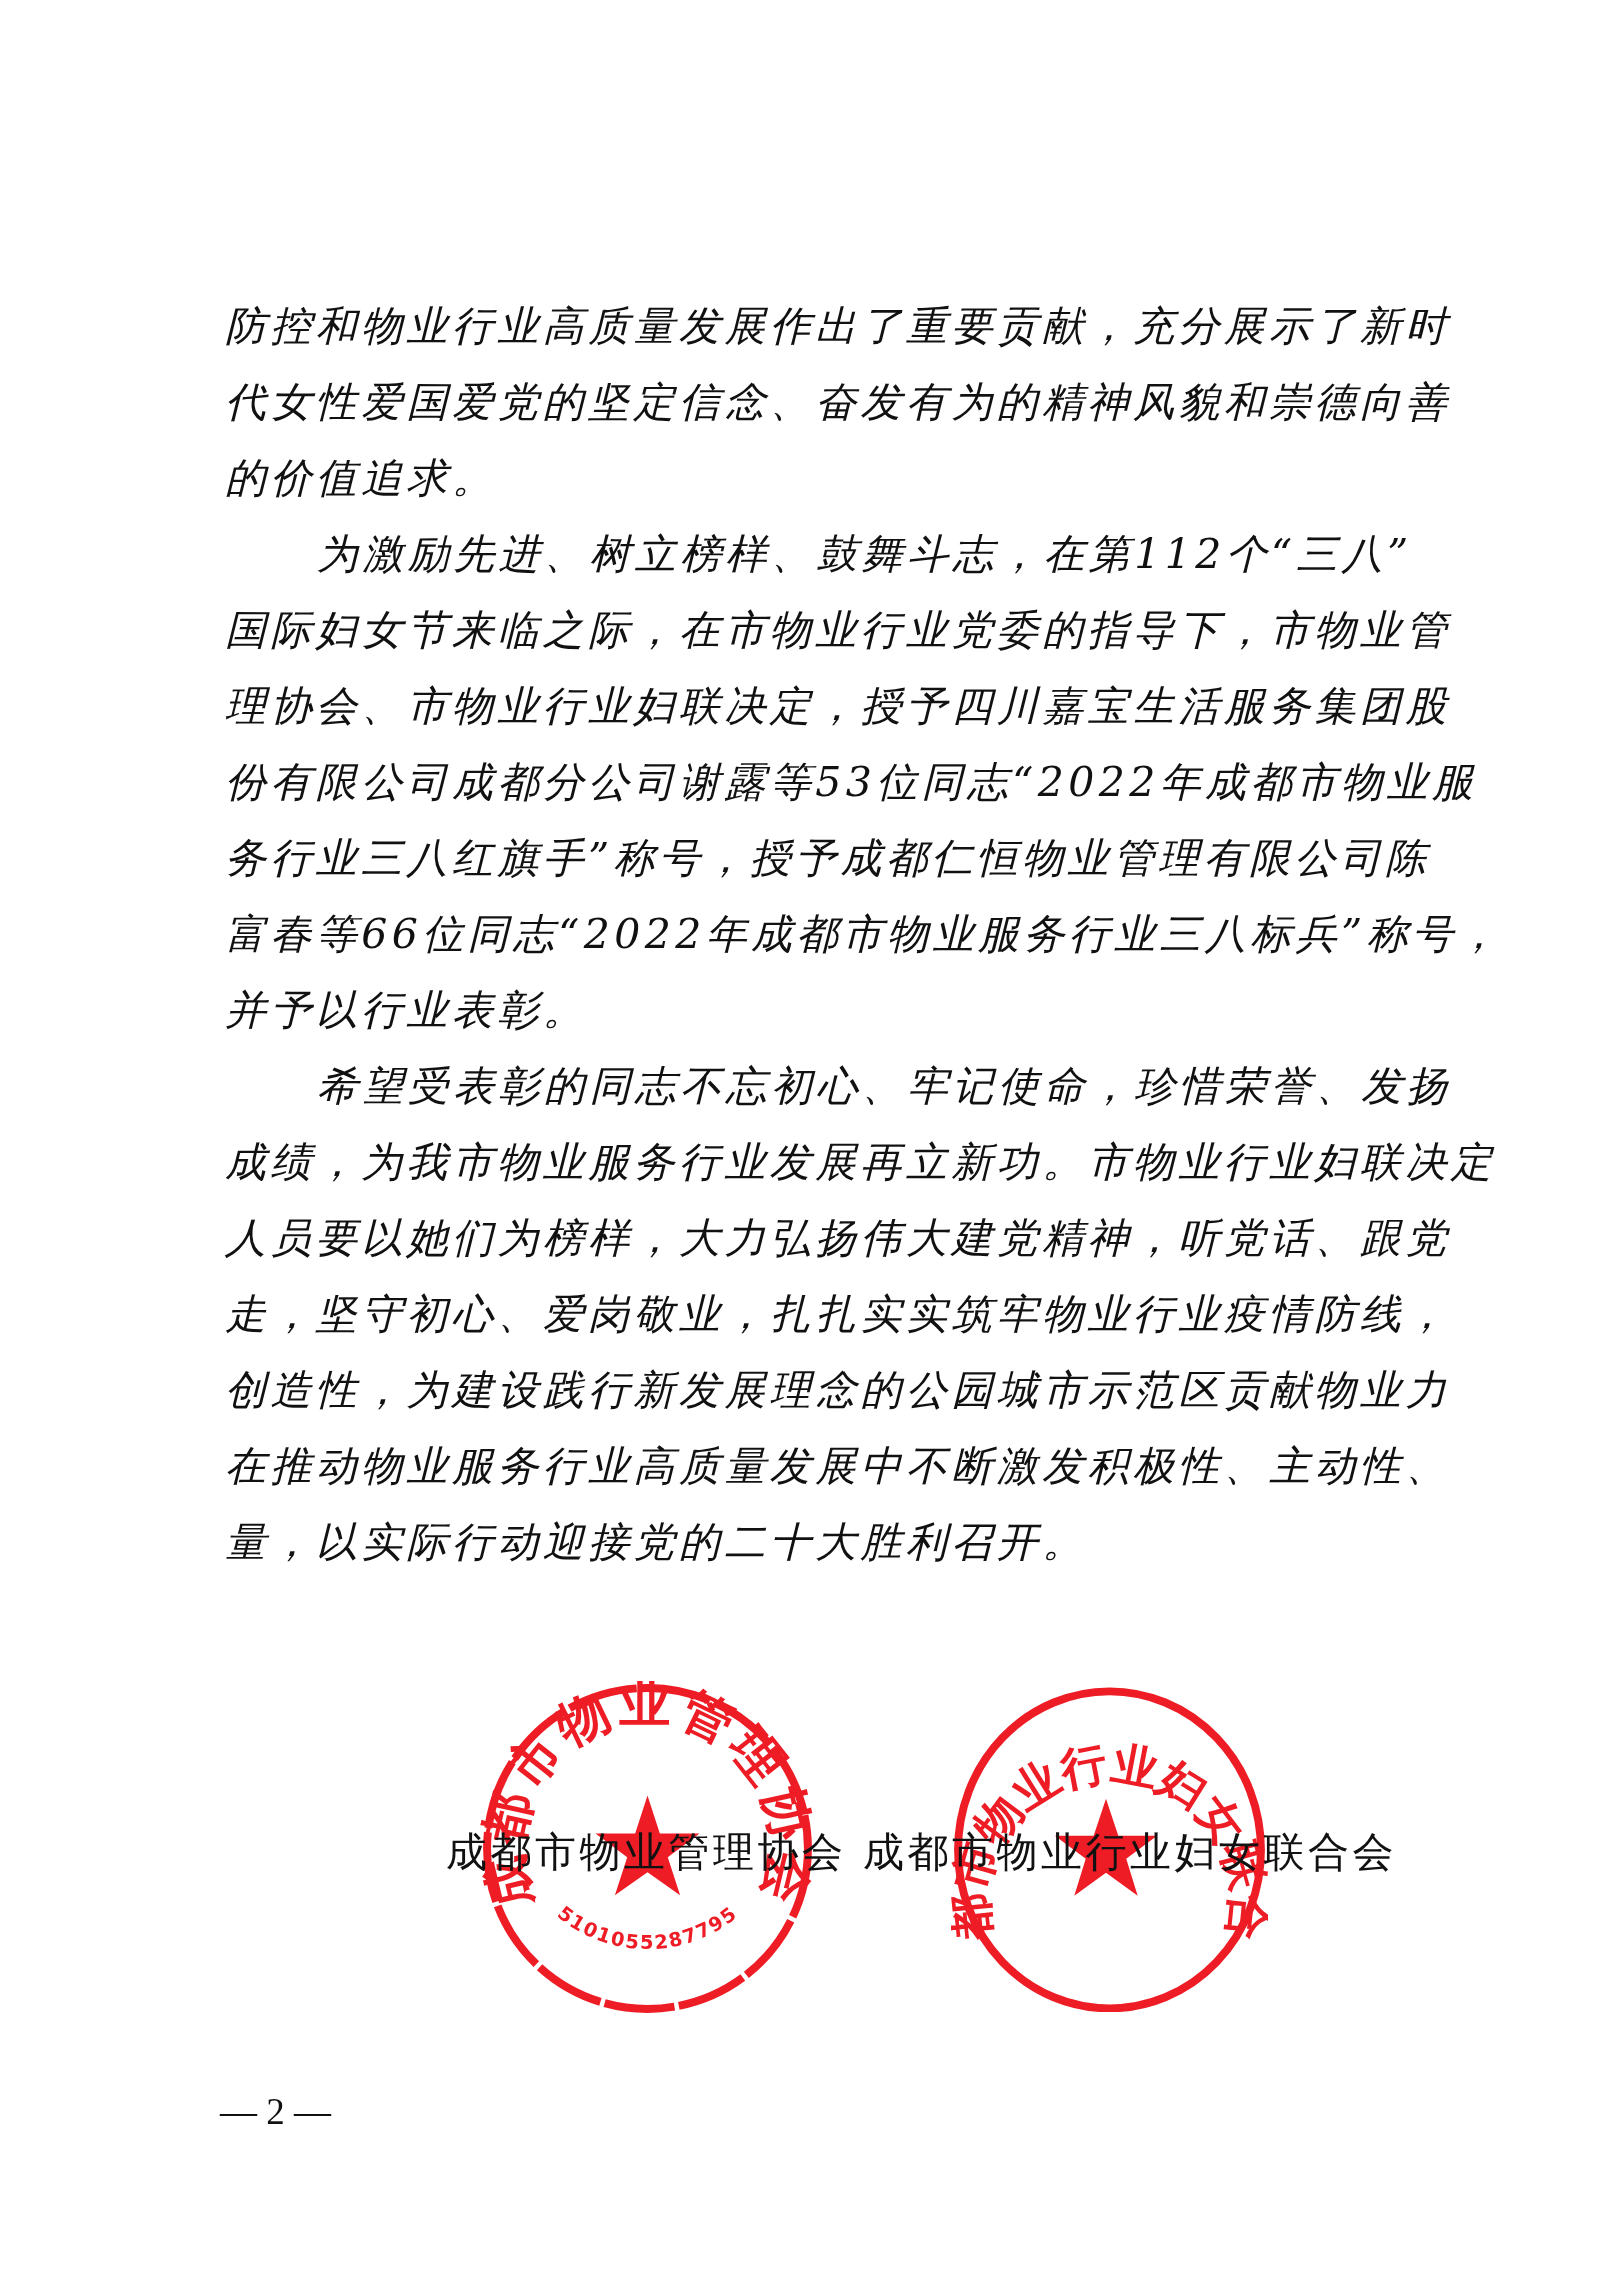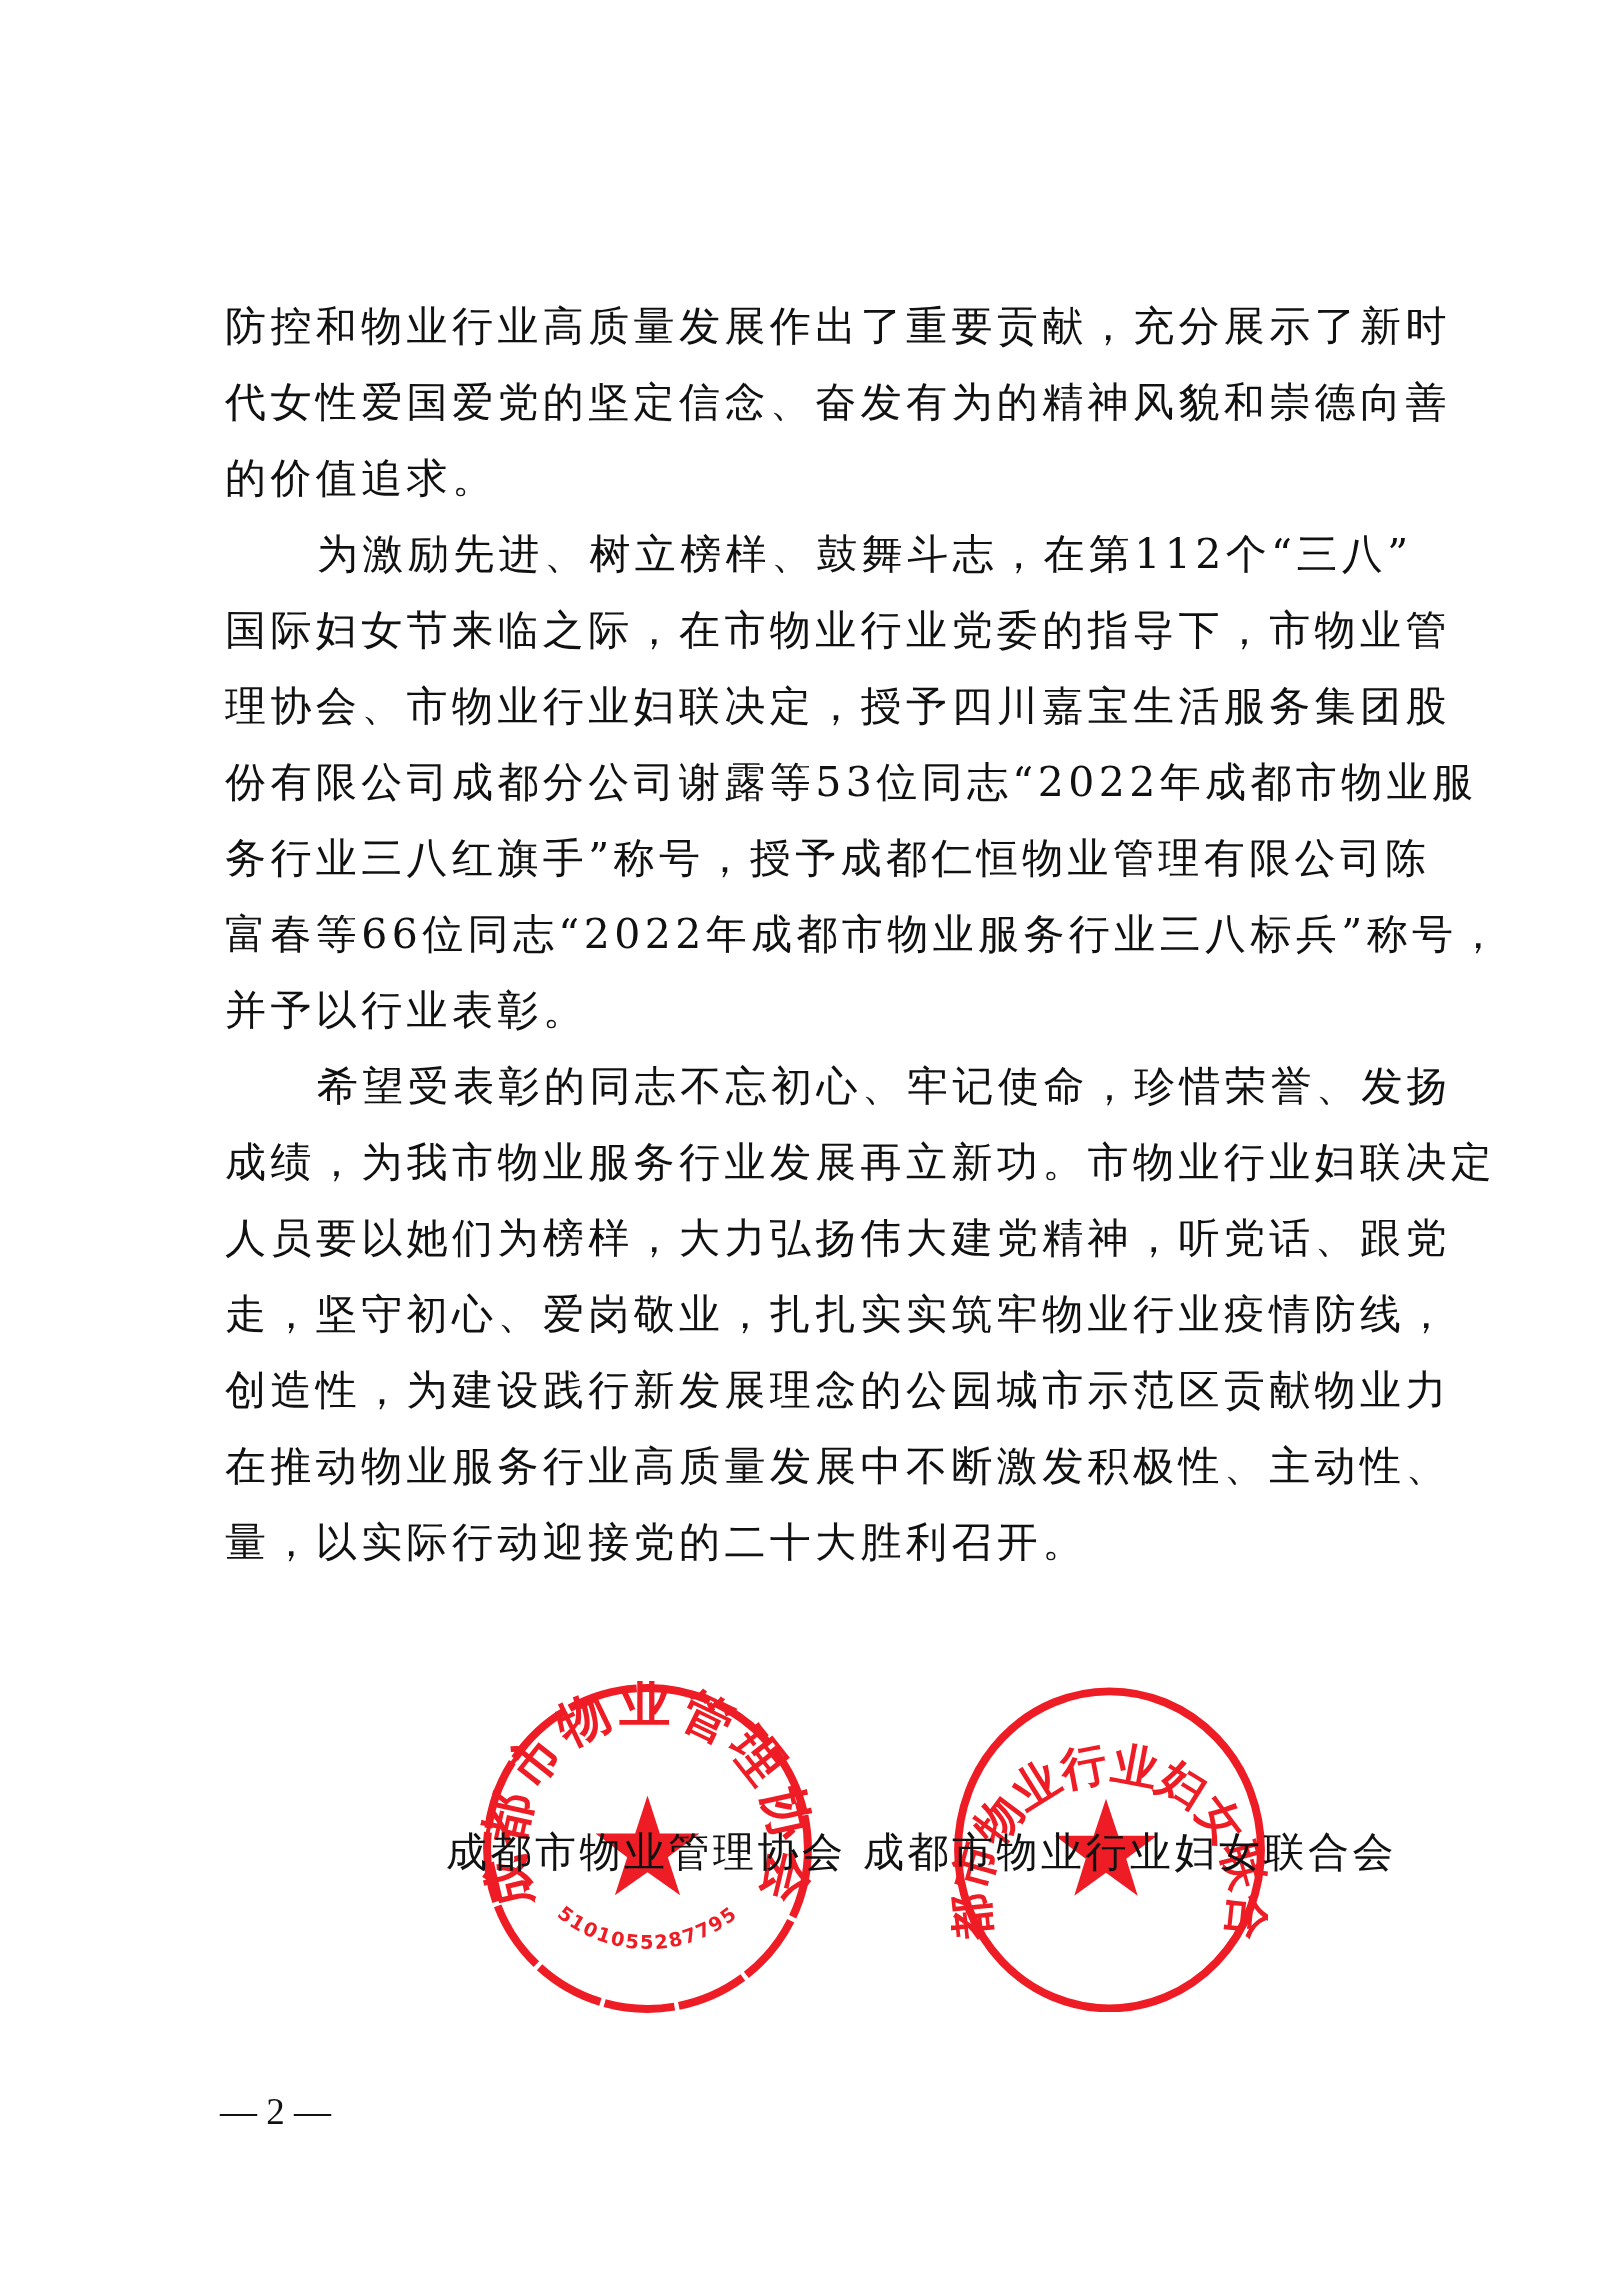--- a/index.html
+++ b/index.html
@@ -1,20 +1,20 @@
 <!DOCTYPE html>
 <html style="font-size:14px"><head>
 <meta charset="utf-8">
 <style>
   html, body { margin: 0; padding: 0; background: #ffffff; }
   body { width: 1622px; height: 2295px; position: relative; overflow: hidden; }
   .page { position: absolute; left: 0; top: 0; width: 1622px; height: 2295px; background: #fff; }
   .body-text { position: absolute; left: 225px; top: 288px; width: 1185px;
     font-family: "DejaVu Serif", "Liberation Serif", serif; font-size: 41px; color: #111;
-    line-height: 76px; letter-spacing: 4.4px; }
+    line-height: 76px; letter-spacing: 4.4px; font-style: italic; }
   .line { display: block; height: 76px; white-space: nowrap; text-align: justify; text-align-last: justify; overflow: visible; }
   .line.last { text-align-last: left; }
   .line.indent { padding-left: 92px; }
   .seal { position: absolute; }
   .sig { position: absolute; font-family: "DejaVu Serif", "Liberation Serif", serif; font-size: 41px; color: #111; letter-spacing: 3.5px; white-space: nowrap; }
   .pageno { position: absolute; left: 220px; top: 2090px; font-family: "Liberation Serif", "DejaVu Serif", serif; font-size: 37px; color: #111; white-space: nowrap; }
 </style>
 </head>
 <body>
 

